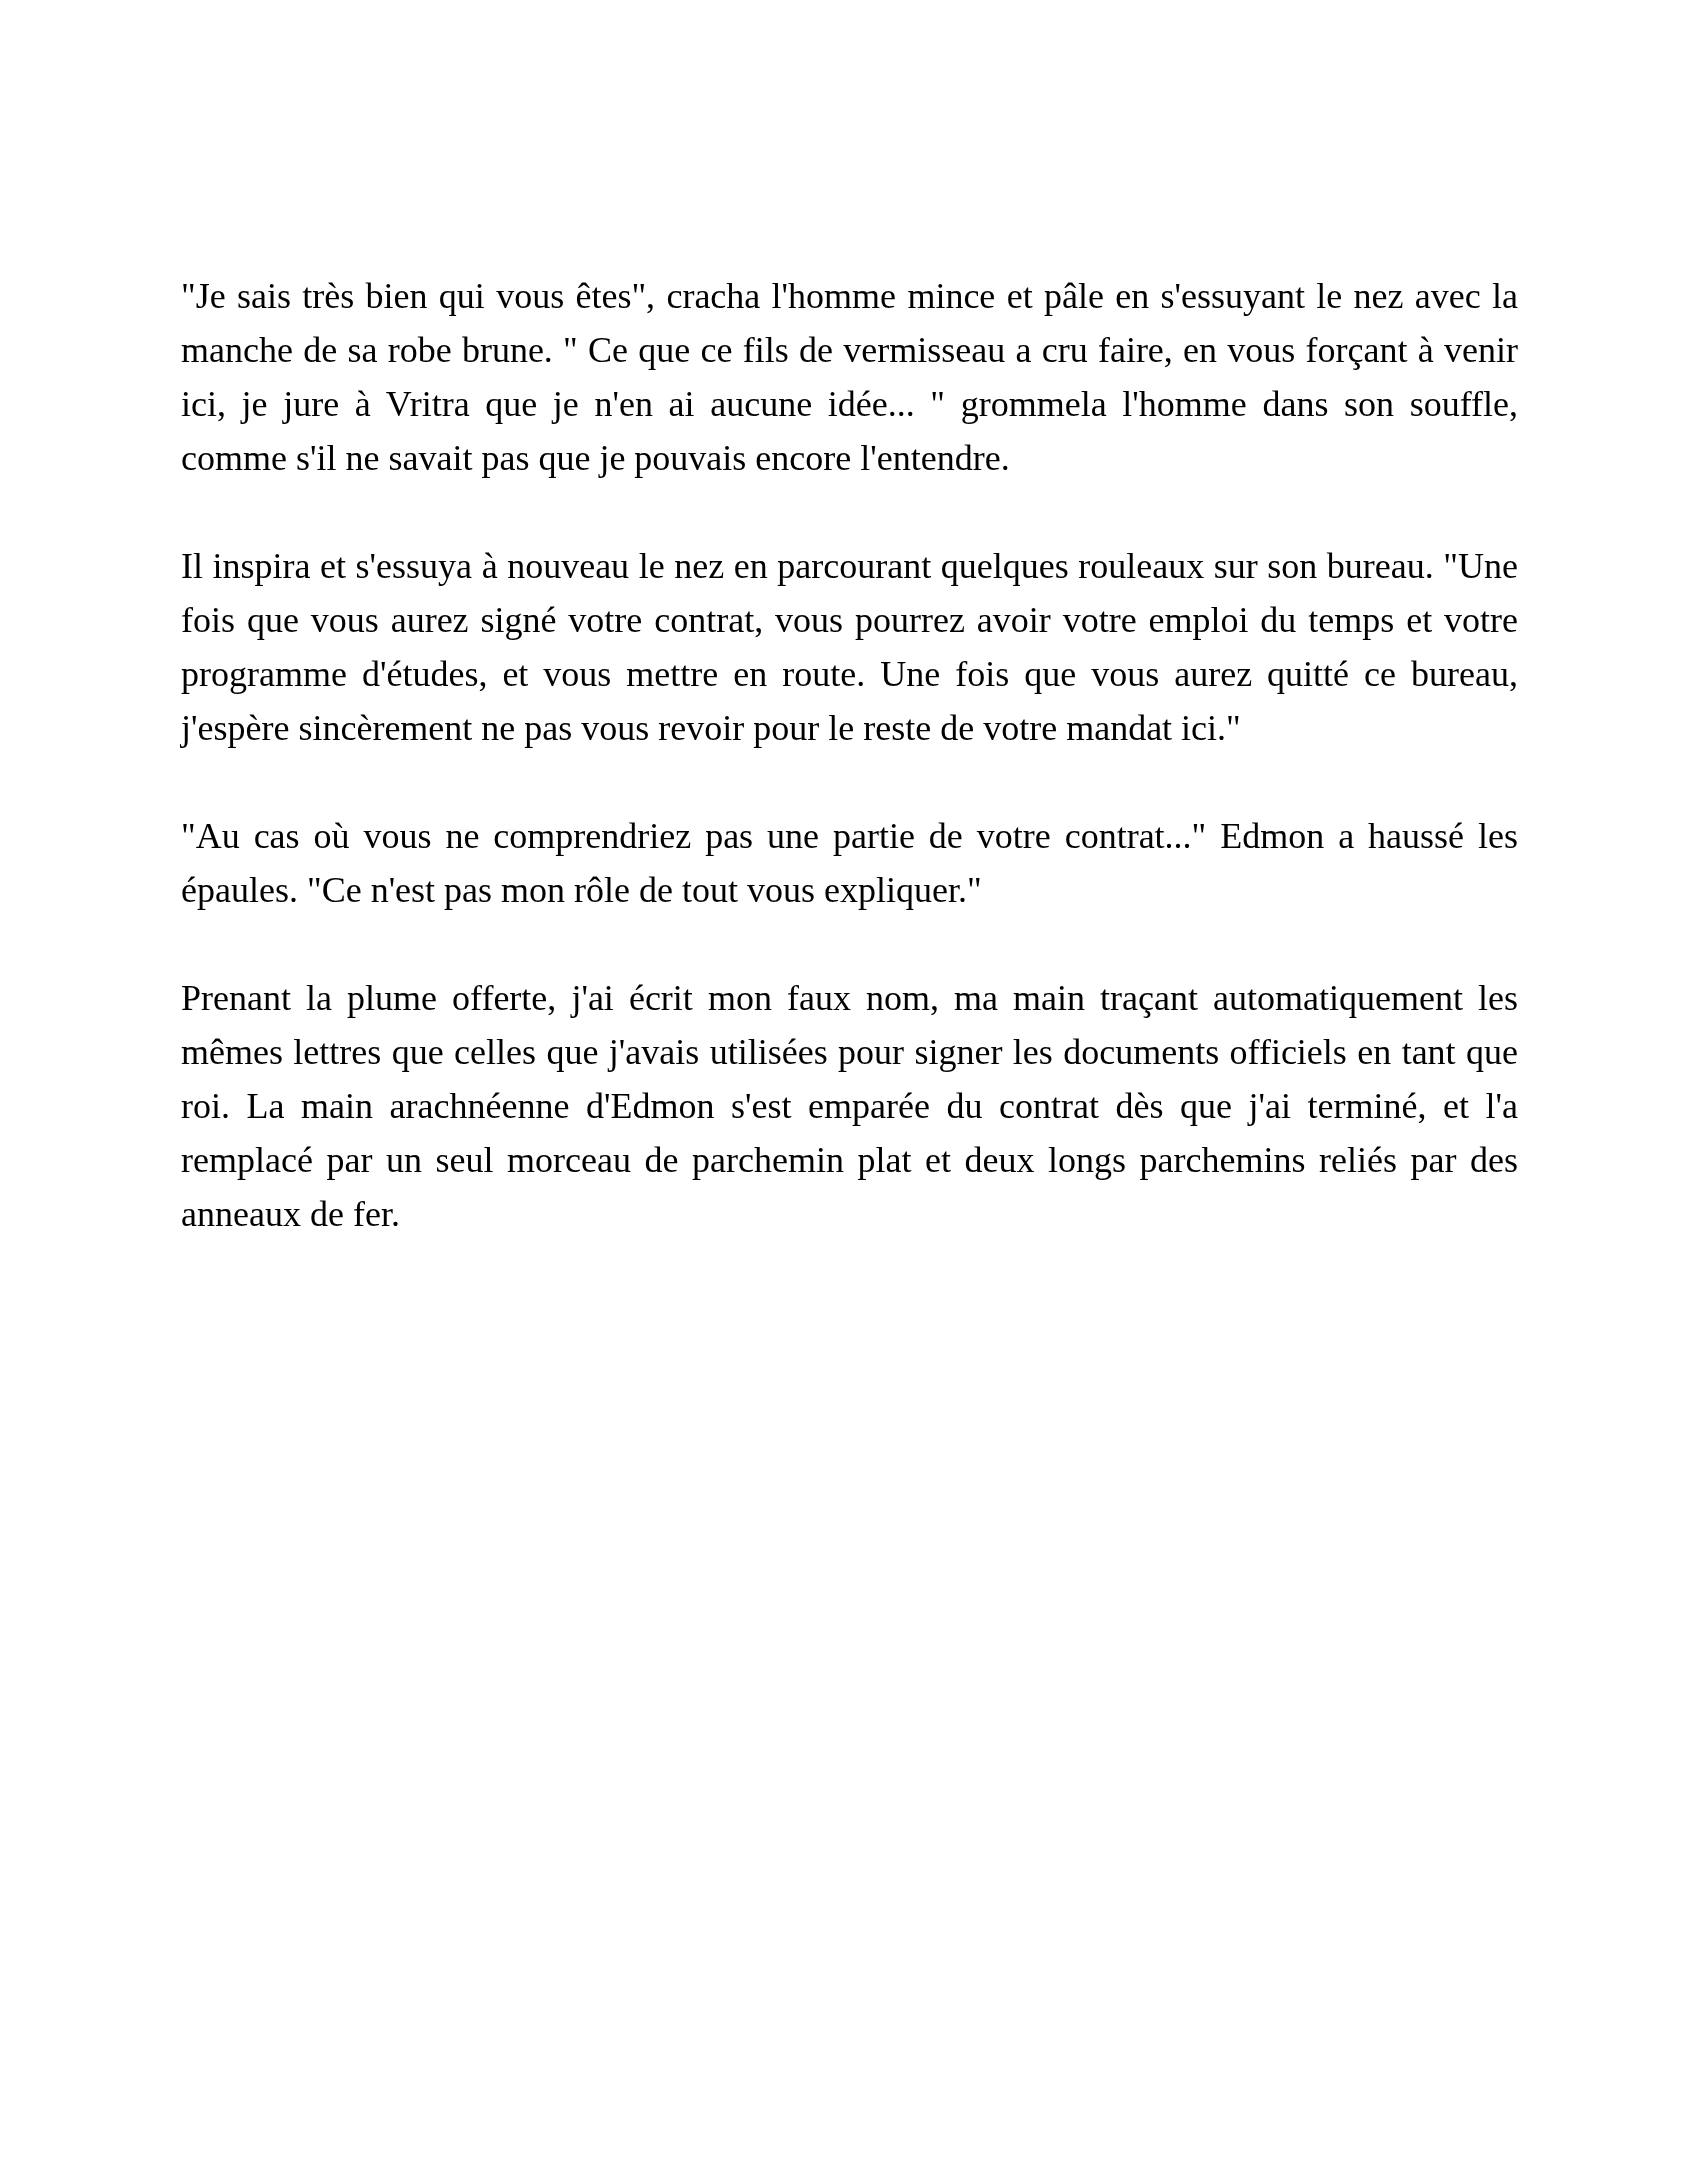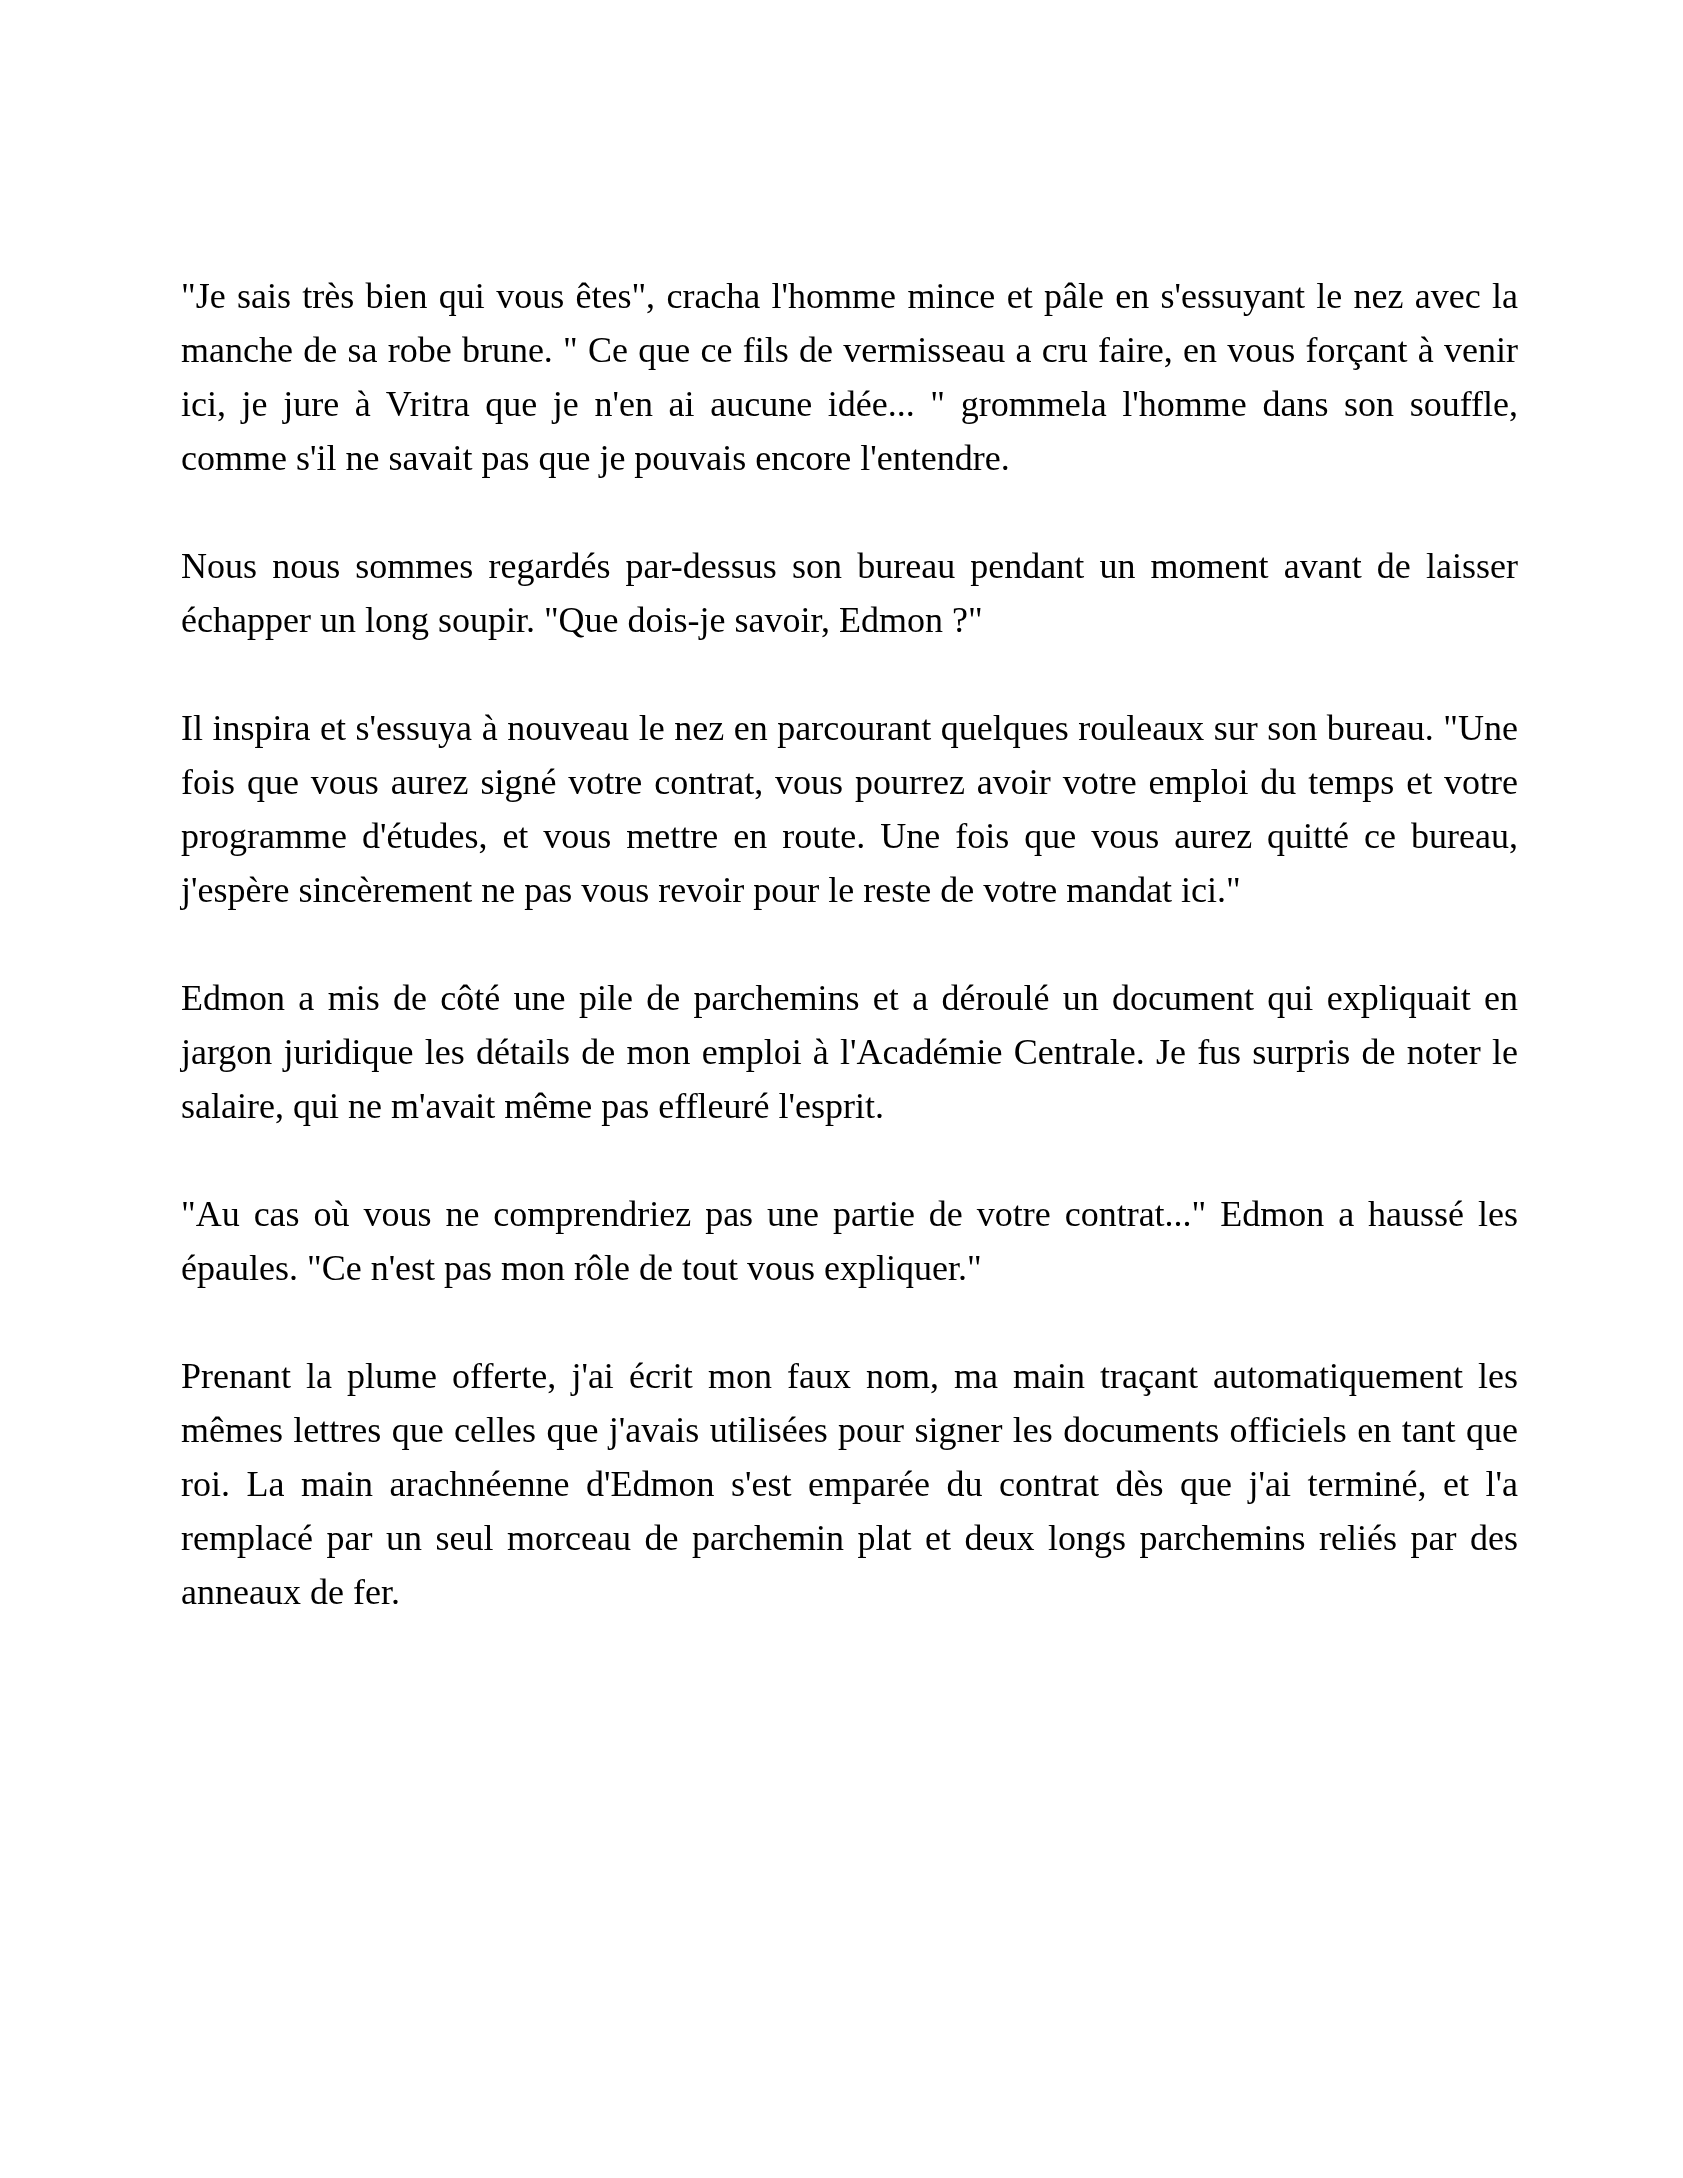--- a/index.html
+++ b/index.html
@@ -27,19 +27,17 @@
     text-align: justify;
     margin: 0 0 54px 0;
     padding: 0;
   }
 </style>
 </head>
 <body>
 
 <div class="page">
   <p class="para">"Je sais très bien qui vous êtes", cracha l'homme mince et pâle en s'essuyant le nez avec la manche de sa robe brune. " Ce que ce fils de vermisseau a cru faire, en vous forçant à venir ici, je jure à Vritra que je n'en ai aucune idée... " grommela l'homme dans son souffle, comme s'il ne savait pas que je pouvais encore l'entendre.</p>
-  <p class="para">Nous nous sommes regardés par-dessus son bureau pendant un moment avant de laisser échapper un long soupir. "Que dois-je savoir, Edmon ?"</p>
   <p class="para">Il inspira et s'essuya à nouveau le nez en parcourant quelques rouleaux sur son bureau. "Une fois que vous aurez signé votre contrat, vous pourrez avoir votre emploi du temps et votre programme d'études, et vous mettre en route. Une fois que vous aurez quitté ce bureau, j'espère sincèrement ne pas vous revoir pour le reste de votre mandat ici."</p>
-  <p class="para">Edmon a mis de côté une pile de parchemins et a déroulé un document qui expliquait en jargon juridique les détails de mon emploi à l'Académie Centrale. Je fus surpris de noter le salaire, qui ne m'avait même pas effleuré l'esprit.</p>
   <p class="para">"Au cas où vous ne comprendriez pas une partie de votre contrat..." Edmon a haussé les épaules. "Ce n'est pas mon rôle de tout vous expliquer."</p>
   <p class="para">Prenant la plume offerte, j'ai écrit mon faux nom, ma main traçant automatiquement les mêmes lettres que celles que j'avais utilisées pour signer les documents officiels en tant que roi. La main arachnéenne d'Edmon s'est emparée du contrat dès que j'ai terminé, et l'a remplacé par un seul morceau de parchemin plat et deux longs parchemins reliés par des anneaux de fer.</p>
 </div>
 
 
 </body></html>

